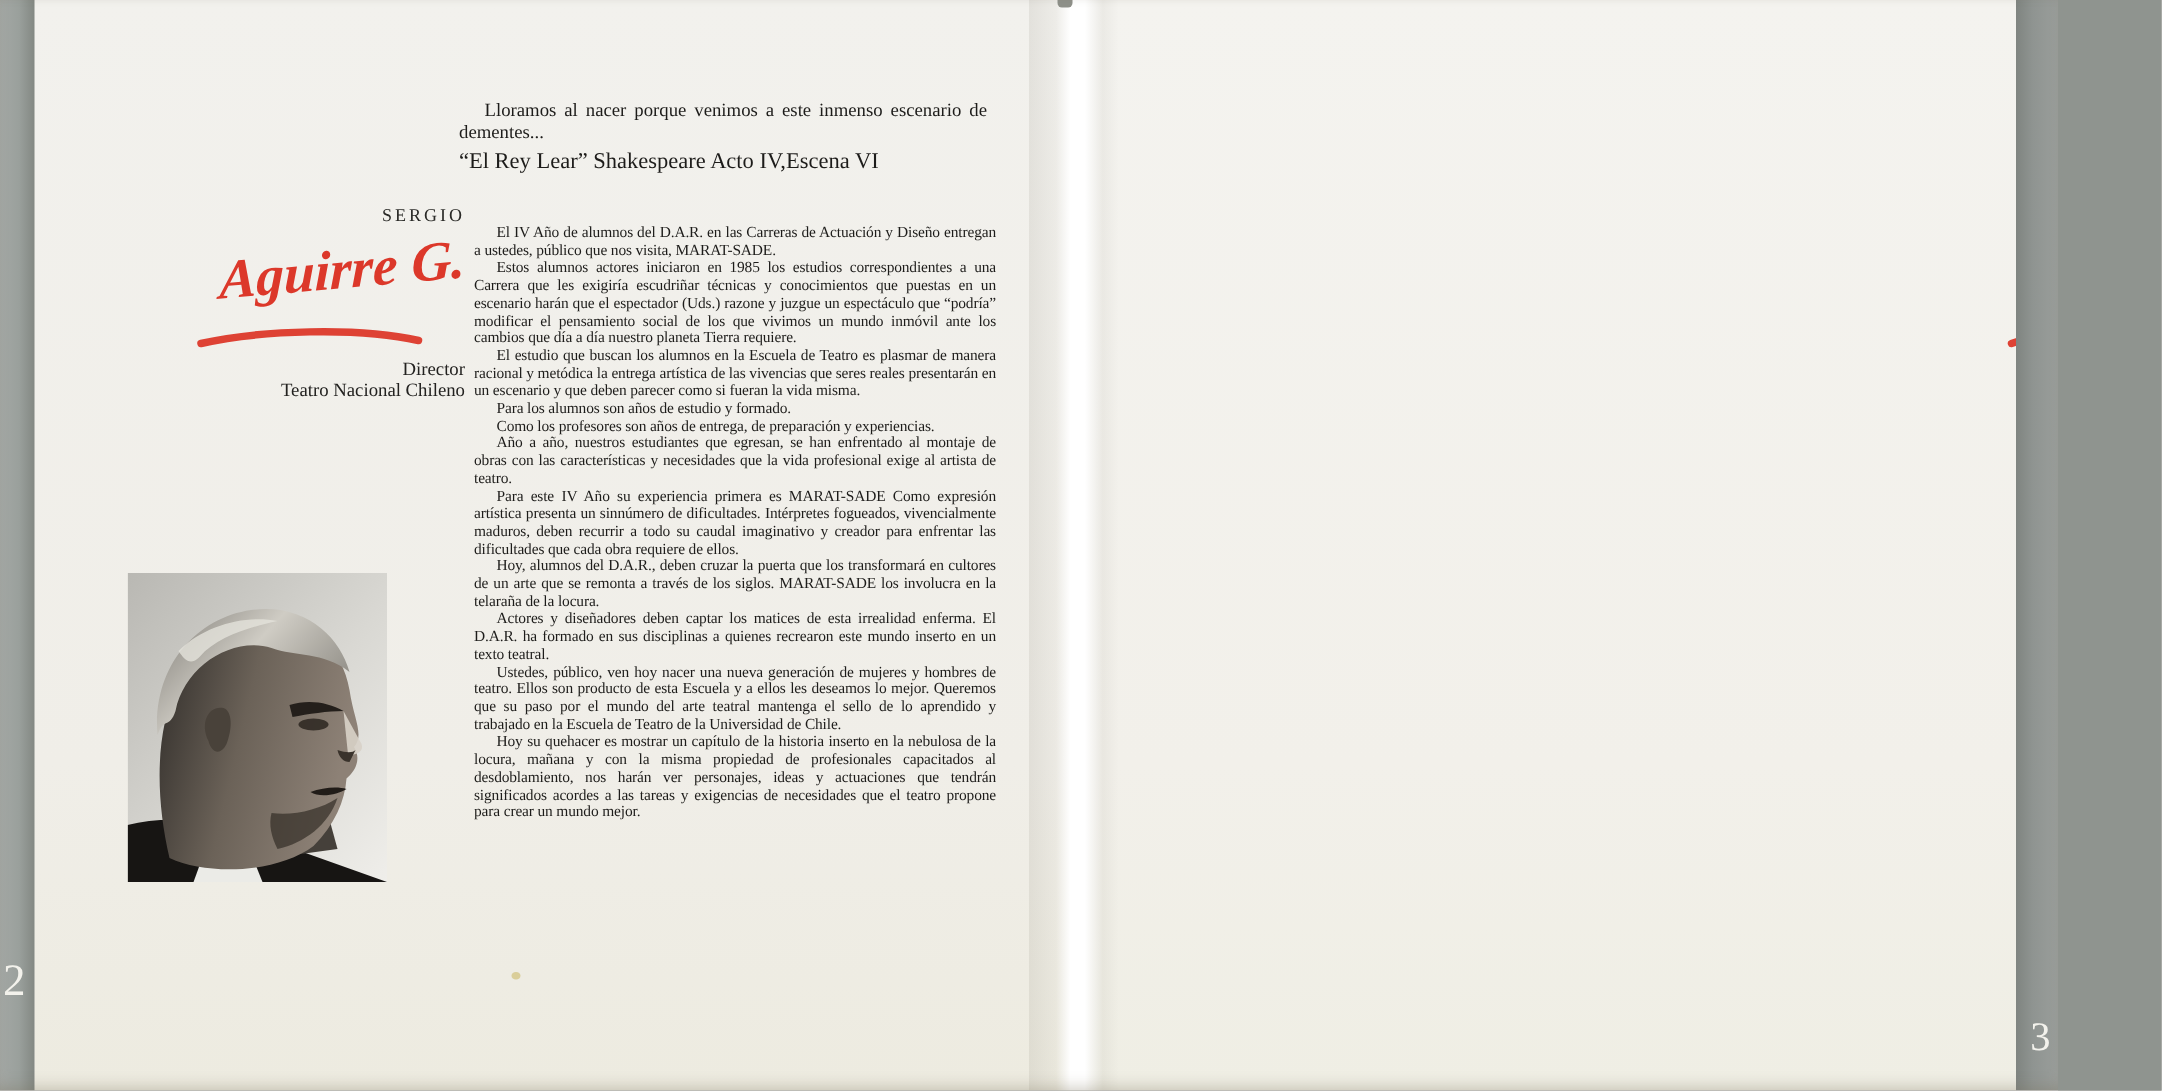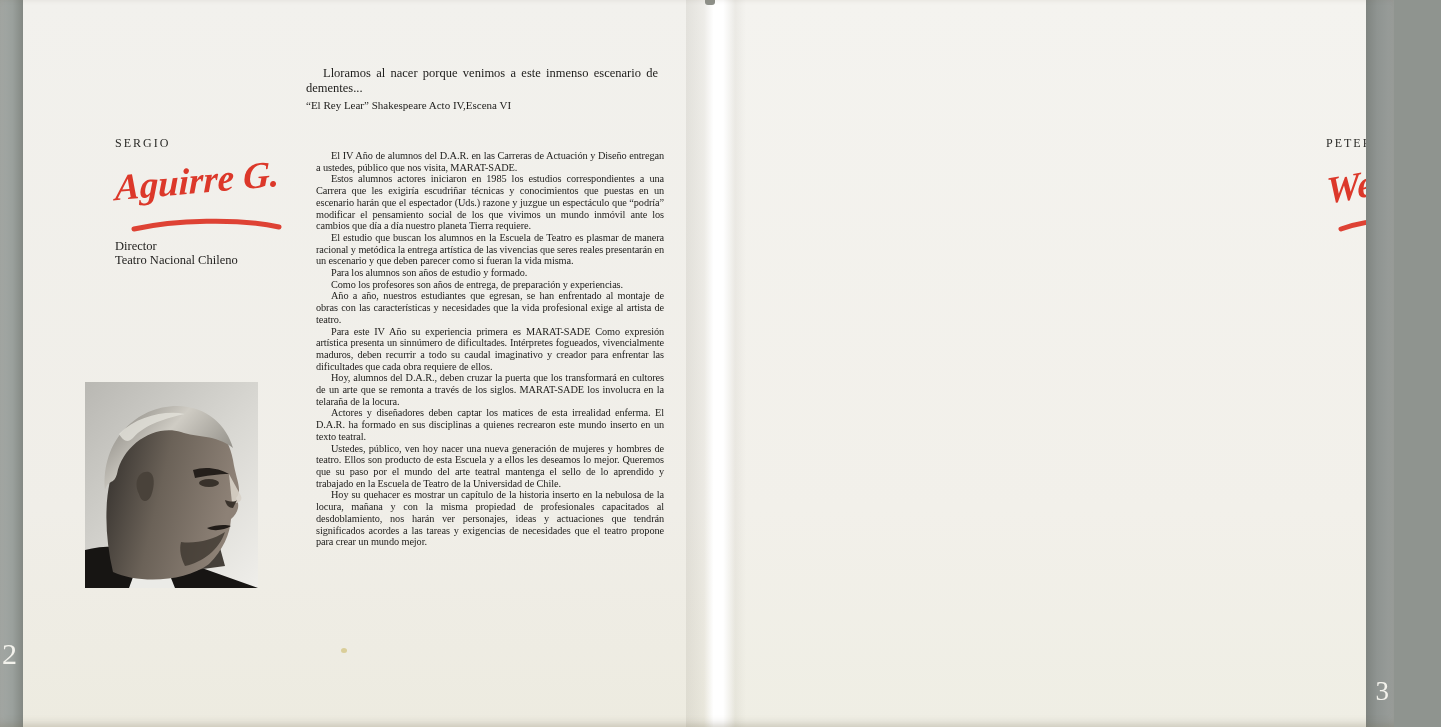--- a/index.html
+++ b/index.html
@@ -1,21 +1,20 @@
 <!DOCTYPE html>
 <html><head>
 <meta charset="utf-8">
 <style>
   html,body{margin:0;padding:0;background:#8f948f;}
   .stage{
     position:relative;width:1372px;height:727px;overflow:hidden;
     background:#f1efe9;
     font-family:"Liberation Serif","DejaVu Serif",serif;
     color:#1d1c1a;
-    padding-left:22px;
   }
   
   .band{position:absolute;top:0;height:100%;}
   .band-left{left:0;width:23px;background:linear-gradient(90deg,#a4a8a5 0%,#9aa09c 55%,#838883 100%);}
   .band-right{right:0;width:28px;background:linear-gradient(90deg,#7f8480 0%,#8f9491 40%,#9a9e9b 100%);}
   .page-num{position:absolute;color:#f3f2ec;font-size:30px;line-height:1;}
   .band-left .page-num{left:2px;bottom:58px;}
   .band-right .page-num{right:5px;bottom:22px;font-size:27px;}
   
   .page{position:absolute;top:0;height:727px;}
@@ -23,23 +22,23 @@
   .page-right{left:713px;width:700px;background:linear-gradient(180deg,#f4f3ef 0%,#f2f0ea 70%,#efeee4 100%);}
   
   .fold{position:absolute;left:686px;top:0;width:60px;height:100%;pointer-events:none;
     background:linear-gradient(90deg,rgba(90,85,70,0.10) 0%,rgba(90,85,70,0.03) 30%,#ffffff 46%,#ffffff 62%,rgba(90,85,70,0.06) 82%,rgba(90,85,70,0) 100%);}
   .staple{position:absolute;left:705px;top:0;width:10px;height:5px;background:#8e9089;border-radius:0 0 3px 3px;}
   .edge-shadow{position:absolute;inset:0;pointer-events:none;
     box-shadow:inset 0 -7px 10px -5px rgba(120,112,90,0.35), inset 0 4px 6px -5px rgba(120,112,90,0.18);}
   
   .quote-block{position:absolute;left:283px;top:66px;width:352px;}
   .quote-main{margin:0;font-size:12.5px;line-height:1.22;text-align:justify;text-indent:17px;}
-  .quote-attr{margin:2px 0 0 0;font-size:11px;line-height:1.2;}
+  .quote-attr{margin:2px 0 0 0;font-size:15px;line-height:1.2;}
   
-  .author-block{position:absolute;text-align:left;}
+  .author-block{position:absolute;text-align:right;}
   .author-left{left:92px;top:136px;width:195px;}
   .author-right{left:1326px;top:136px;width:150px;}
   .author-name{font-size:12px;letter-spacing:2px;color:#2a2a27;}
   .sig-wrap{position:relative;height:88px;}
   .sig-text{display:inline-block;font-style:italic;font-weight:bold;color:#dc382a;white-space:nowrap;}
   .sig-aguirre{font-size:37px;transform:rotate(-5deg) skewX(-6deg);margin-top:8px;}
   .sig-weiss{font-size:38px;transform:rotate(-10deg) skewX(-6deg);margin-top:10px;}
   .swoosh{position:absolute;pointer-events:none;}
   .swoosh-left{left:14px;top:66px;}
   .swoosh-right{left:10px;top:64px;}

